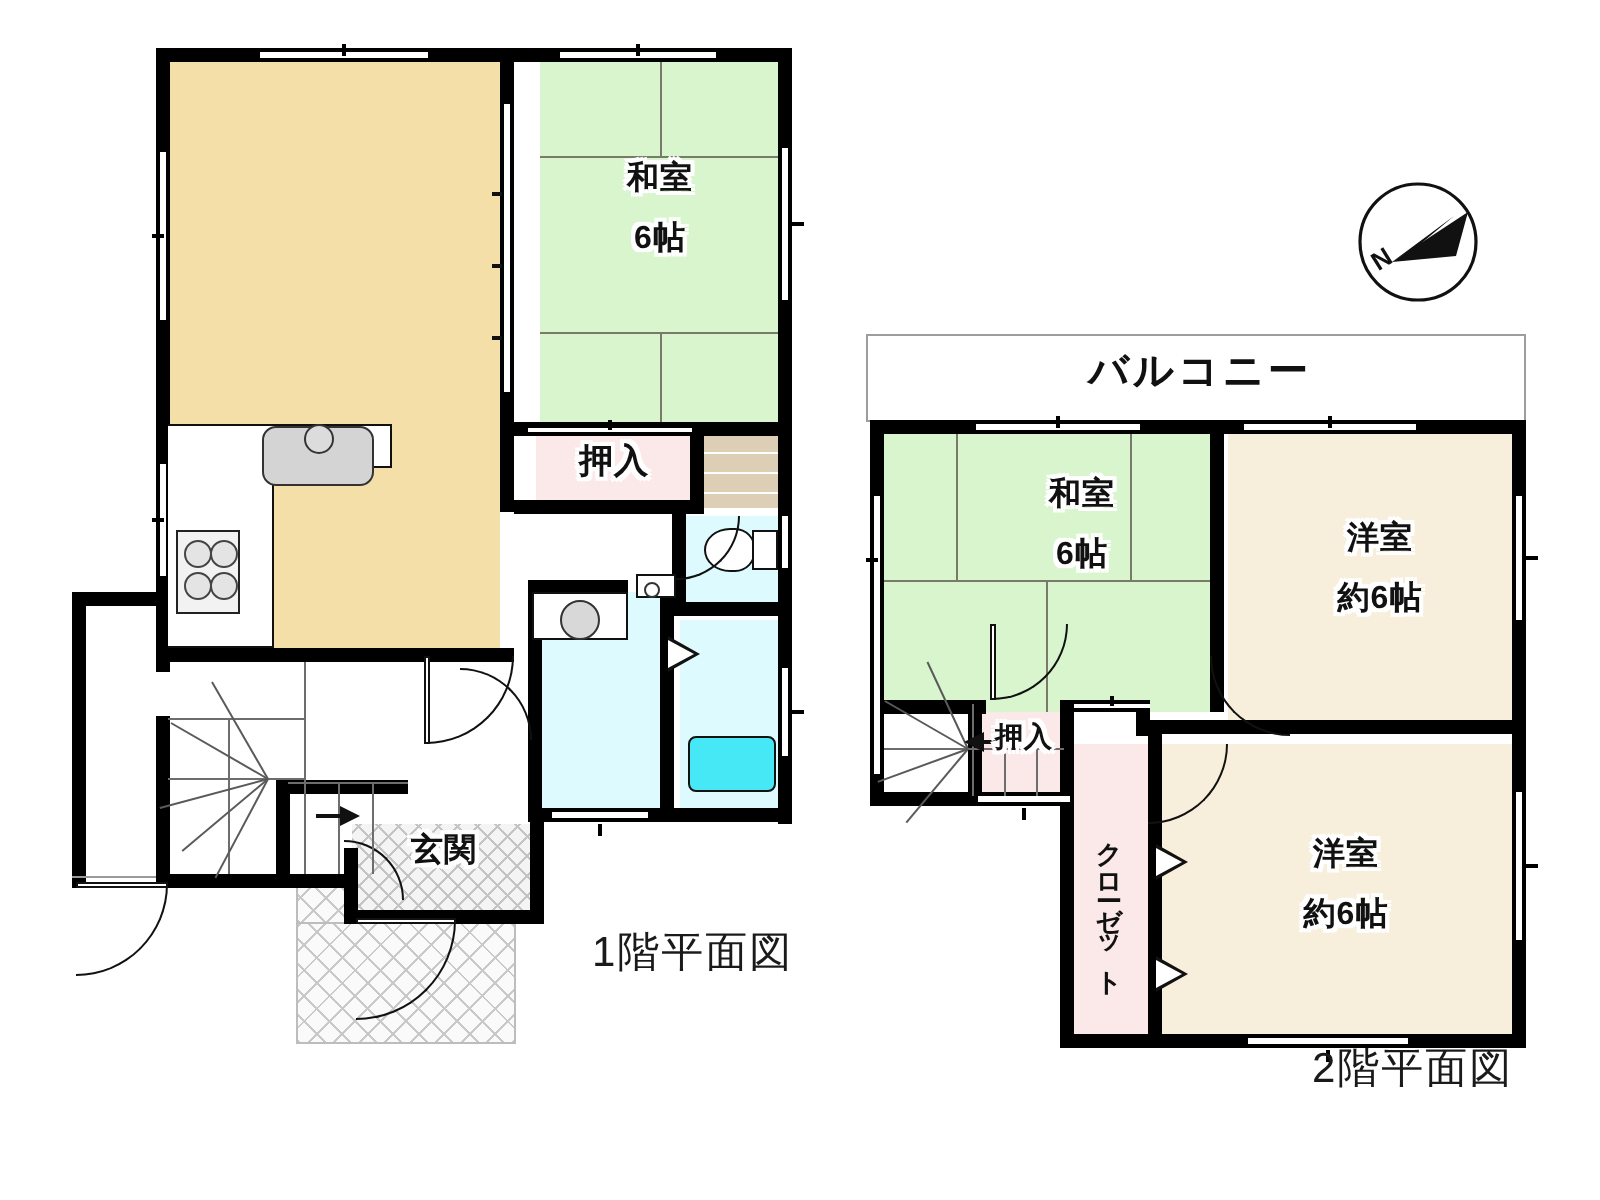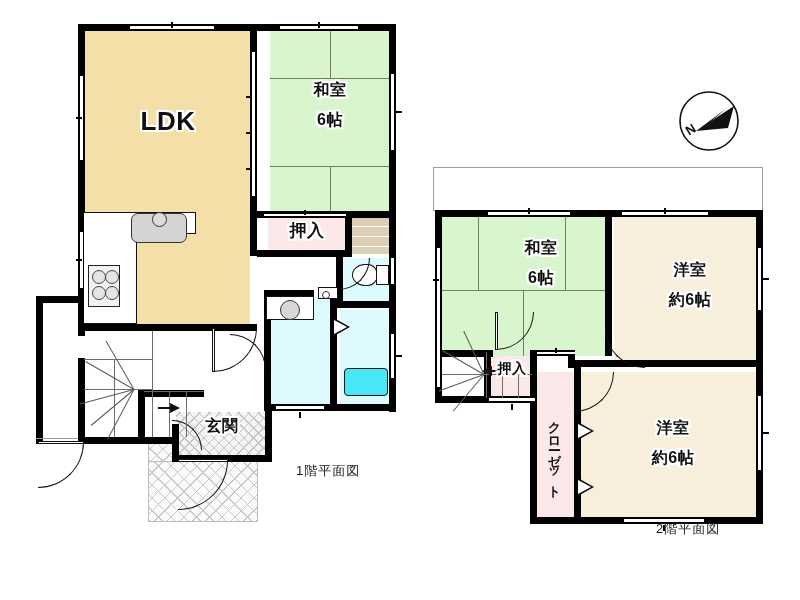--- a/index.html
+++ b/index.html
@@ -73,21 +73,21 @@
     text-orientation: upright;
     font-weight: bold;
     font-size: 13px;
     letter-spacing: 1px;
     color: #111;
     line-height: 1.0;
   }
 
   .title {
     position: absolute;
-    font-size: 13px;
+    font-size: 21px;
     color: #1a1a1a;
     letter-spacing: 1px;
     white-space: nowrap;
   }
 
   
   .swing {
     position: absolute;
     border: 1.6px solid #111;
     box-sizing: border-box;
@@ -357,21 +357,20 @@
       <div class="fanline" style="left:50px;top:58px;width:56px;transform:rotate(-150deg);"></div>
       <div class="fanline" style="left:50px;top:58px;width:56px;transform:rotate(-120deg);"></div>
       <div class="fanline" style="left:50px;top:58px;width:56px;transform:rotate(165deg);"></div>
       <div class="fanline" style="left:50px;top:58px;width:56px;transform:rotate(140deg);"></div>
       <div class="fanline" style="left:50px;top:58px;width:56px;transform:rotate(118deg);"></div>
 
       <div class="abs" style="left:86px;top:72px;width:0;height:0;border-top:5px solid transparent;border-bottom:5px solid transparent;border-left:10px solid #111;"></div>
       <div class="stepline" style="left:74px;top:76px;width:14px;height:1.5px;background:#111;"></div>
     </div>
 
-    <div class="label l1" style="left:108px;top:108px;width:120px;">LDK</div>
     <div class="label l2" style="left:285px;top:82px;width:90px;">和室</div>
     <div class="label l2" style="left:285px;top:112px;width:90px;">6帖</div>
     <div class="label l3" style="left:272px;top:222px;width:70px;">押入</div>
     <div class="label l2" style="left:188px;top:418px;width:68px;">玄関</div>
 
     <div class="title" style="left:296px;top:462px;">1階平面図</div>
   </div>
 
   <div class="abs" style="left:0;top:0;width:800px;height:600px;">
 
@@ -451,20 +450,21 @@
       <div class="stepline" style="left:76px;top:22px;width:1px;height:24px;"></div>
       <div class="fanline" style="left:42px;top:22px;width:48px;transform:rotate(-150deg);"></div>
       <div class="fanline" style="left:42px;top:22px;width:48px;transform:rotate(-115deg);"></div>
       <div class="fanline" style="left:42px;top:22px;width:48px;transform:rotate(160deg);"></div>
       <div class="fanline" style="left:42px;top:22px;width:48px;transform:rotate(130deg);"></div>
       <div class="abs" style="left:40px;top:14px;width:0;height:0;border-top:5px solid transparent;border-bottom:5px solid transparent;border-right:10px solid #111;"></div>
       <div class="stepline" style="left:48px;top:18px;width:14px;height:1.5px;background:#111;"></div>
     </div>
     <div class="window v" style="left:435px;top:300px;width:7px;height:50px;"></div>
 
+    <div class="label l4 plain" style="left:520px;top:176px;width:160px;font-size:20px;letter-spacing:2px;">バルコニー</div>
     <div class="label l2" style="left:496px;top:240px;width:90px;">和室</div>
     <div class="label l2" style="left:496px;top:270px;width:90px;">6帖</div>
     <div class="label l2" style="left:645px;top:262px;width:90px;">洋室</div>
     <div class="label l2" style="left:634px;top:292px;width:112px;">約6帖</div>
     <div class="label l2" style="left:628px;top:420px;width:90px;">洋室</div>
     <div class="label l2" style="left:617px;top:450px;width:112px;">約6帖</div>
     <div class="label l4" style="left:489px;top:361px;width:46px;font-size:14px;">押入</div>
     <div class="vlabel" style="left:548px;top:412px;height:100px;">クローゼット</div>
 
     <div class="title" style="left:656px;top:520px;">2階平面図</div>

